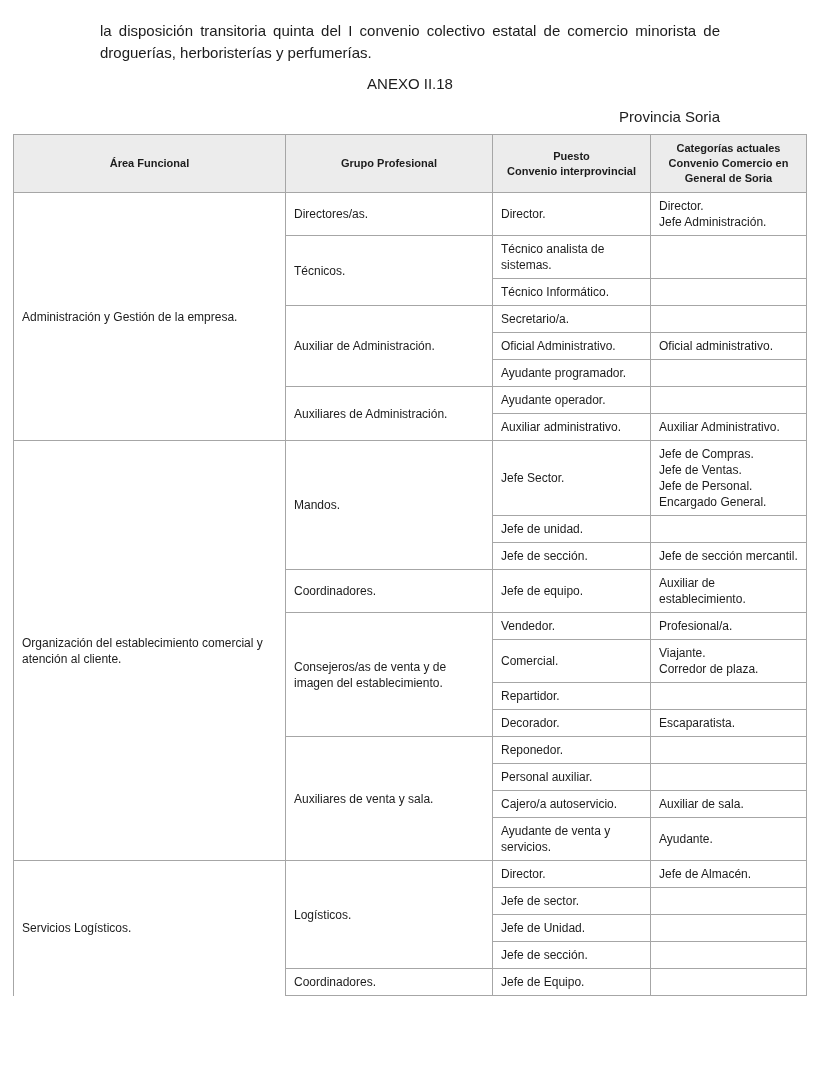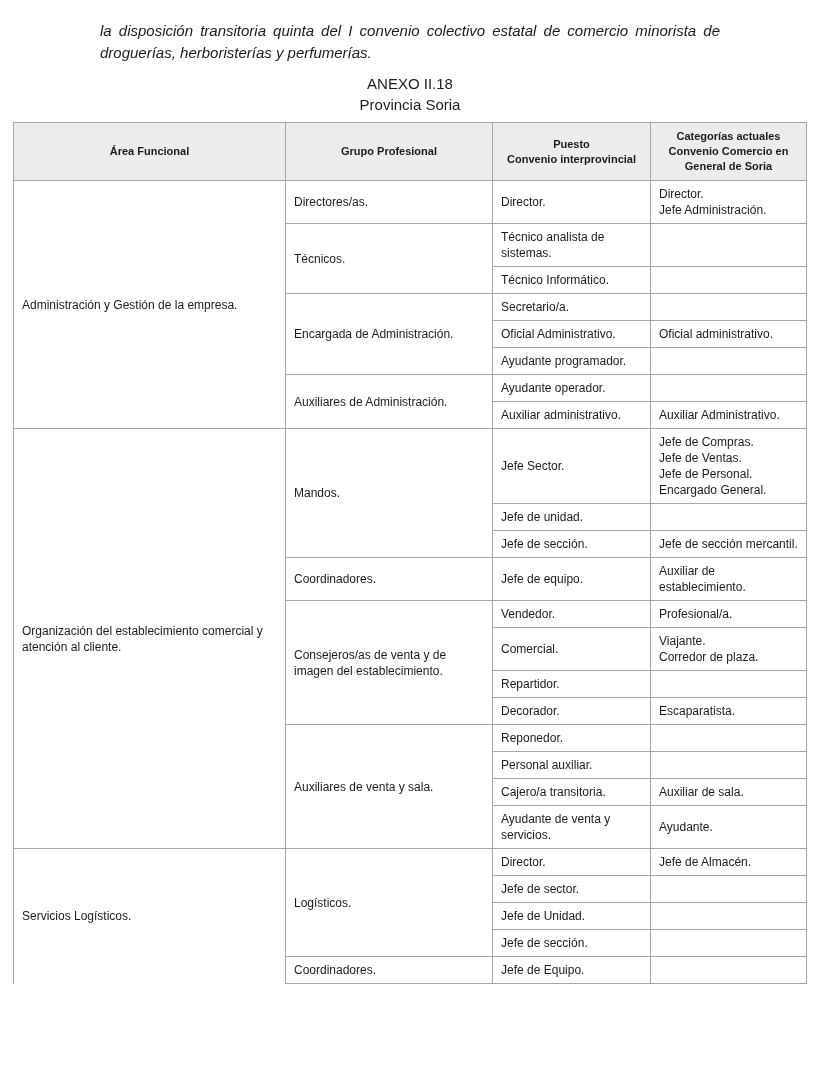--- a/index.html
+++ b/index.html
@@ -9,29 +9,29 @@
   }
   html,body{margin:0;padding:0;}
   body{
     width:819px;height:1072px;overflow:hidden;background:#ffffff;
     font-family:"Liberation Sans",sans-serif;color:var(--text);
   }
   .text-block{
     margin:20px 0 0 100px;width:620px;
     font-size:15px;line-height:22px;text-align:justify;
   }
-  .text-block p{margin:0;font-style:italic;}
+  .text-block p{margin:0;}
   .p2{text-indent:20px;}
   .gap{display:inline-block;width:13px;}
   .heading{
     margin-left:100px;width:620px;text-align:center;
     font-weight:normal;font-size:15px;line-height:20px;
   }
   .h-anexo{margin-top:10px;}
-  .h-prov{margin-top:1px;}
+  .h-prov{margin-top:13px;text-align:right;}
   table{
     border-collapse:collapse;table-layout:fixed;
     width:793px;margin:7px 0 0 13px;
     font-size:12px;line-height:16px;color:var(--text);
   }
   th,td{
     border:1px solid var(--border);
     vertical-align:middle;
     white-space:pre-line;
     overflow:hidden;
@@ -88,21 +88,21 @@
         <tr>
           <td rowspan="2">Técnicos.</td>
           <td>Técnico analista de sistemas.</td>
           <td></td>
         </tr>
         <tr>
           <td>Técnico Informático.</td>
           <td></td>
         </tr>
         <tr>
-          <td rowspan="3">Encargada de Administración.</td>
+          <td rowspan="3">Auxiliar de Administración.</td>
           <td>Secretario/a.</td>
           <td></td>
         </tr>
         <tr>
           <td>Oficial Administrativo.</td>
           <td>Oficial administrativo.</td>
         </tr>
         <tr>
           <td>Ayudante programador.</td>
           <td></td>
@@ -159,21 +159,21 @@
         <tr>
           <td rowspan="4">Auxiliares de venta y sala.</td>
           <td>Reponedor.</td>
           <td></td>
         </tr>
         <tr>
           <td>Personal auxiliar.</td>
           <td></td>
         </tr>
         <tr>
-          <td>Cajero/a transitoria.</td>
+          <td>Cajero/a autoservicio.</td>
           <td>Auxiliar de sala.</td>
         </tr>
         <tr>
           <td>Ayudante de venta y servicios.</td>
           <td>Ayudante.</td>
         </tr>
         <tr>
           <td rowspan="5" class="clip">Servicios Logísticos.</td>
           <td rowspan="4">Logísticos.</td>
           <td>Director.</td>

